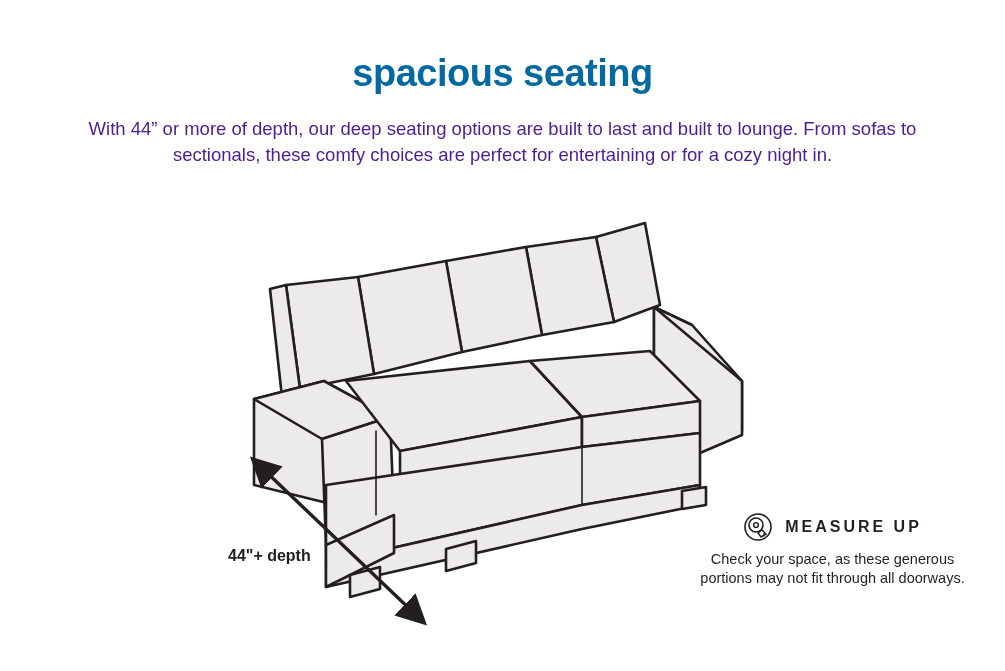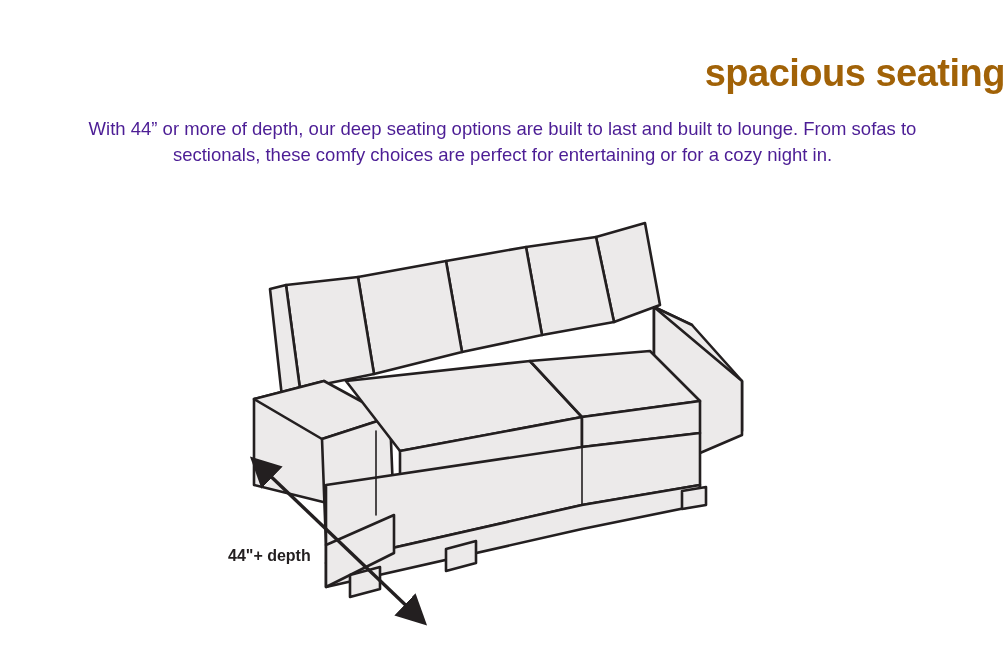--- a/index.html
+++ b/index.html
@@ -19,25 +19,25 @@
   .page {
     position: absolute;
     inset: 0;
   }
 
   .headline {
     position: absolute;
     top: 52px;
     left: 0;
     width: 1005px;
-    text-align: right;
+    text-align: center;
     font-size: 38px;
     font-weight: bold;
     letter-spacing: -0.5px;
-    color: #a16207;
+    color: #0369a1;
   }
 
   .subcopy {
     position: absolute;
     top: 116px;
     left: 85px;
     width: 835px;
     text-align: center;
     font-size: 18.5px;
     line-height: 26px;
@@ -160,14 +160,29 @@
       </marker>
       <marker id="arrTail" markerWidth="9" markerHeight="9" refX="4.5" refY="4.5" orient="auto">
         <path d="M9,0 L0,4.5 L9,9 z" fill="#231f20"></path>
       </marker>
     </defs>
     <line x1="31" y1="22" x2="186" y2="170" stroke="#231f20" stroke-width="3.4" marker-start="url(#arrTail)" marker-end="url(#arrHead)"></line>
   </svg>
 
   <div class="depth-label">44"+ depth</div>
 
+  <div class="measure-block">
+    <div class="measure-head">
+      <span class="tape-icon">
+        <svg width="30" height="30" viewBox="0 0 30 30" xmlns="http://www.w3.org/2000/svg">
+          <circle cx="15" cy="15" r="13" fill="none" stroke="#231f20" stroke-width="1.6"></circle>
+          <circle cx="13" cy="13" r="7" fill="none" stroke="#231f20" stroke-width="1.6"></circle>
+          <circle cx="13" cy="13" r="2.4" fill="none" stroke="#231f20" stroke-width="1.4"></circle>
+          <path d="M19 18 L23 22 L18 25 L15 21 Z" fill="none" stroke="#231f20" stroke-width="1.5"></path>
+          <path d="M20 22 L22 22 M19.5 24 L21.5 24" stroke="#231f20" stroke-width="1"></path>
+        </svg>
+      </span>
+      <span class="measure-title">MEASURE UP</span>
+    </div>
+    <div class="measure-note">Check your space, as these generous portions may not fit through all doorways.</div>
+  </div>
 
 </div>
 
 </body></html>

